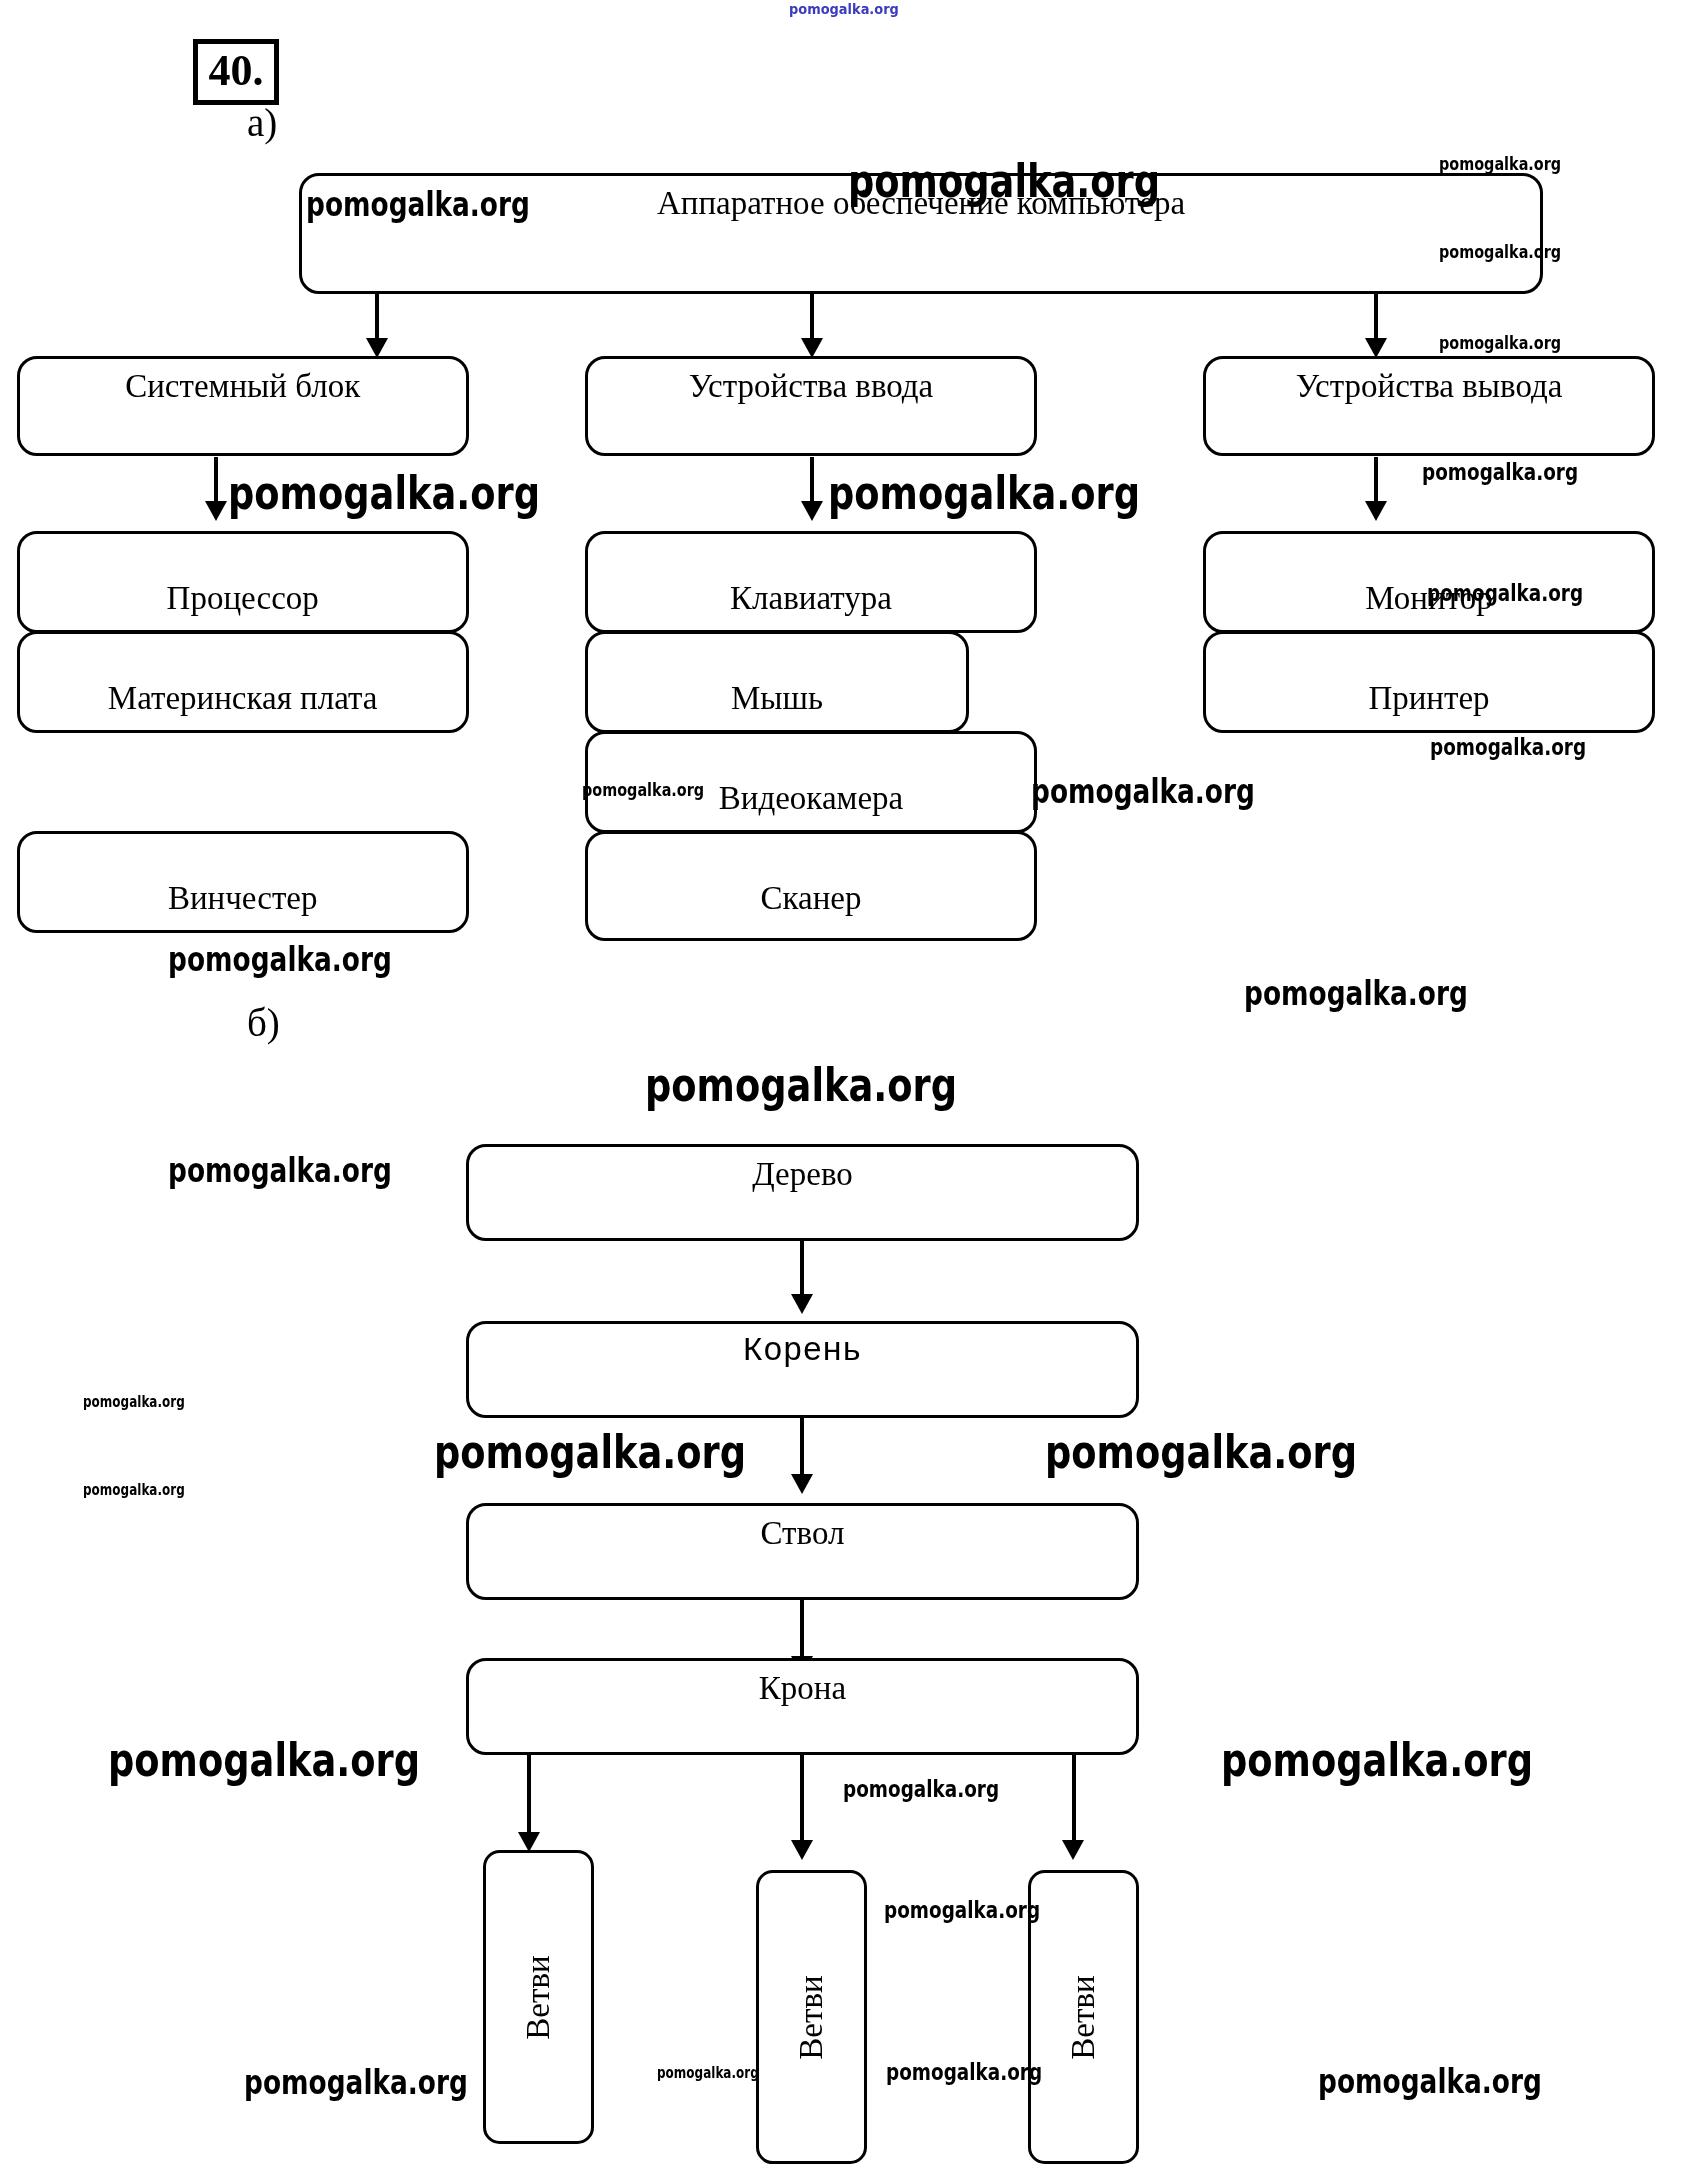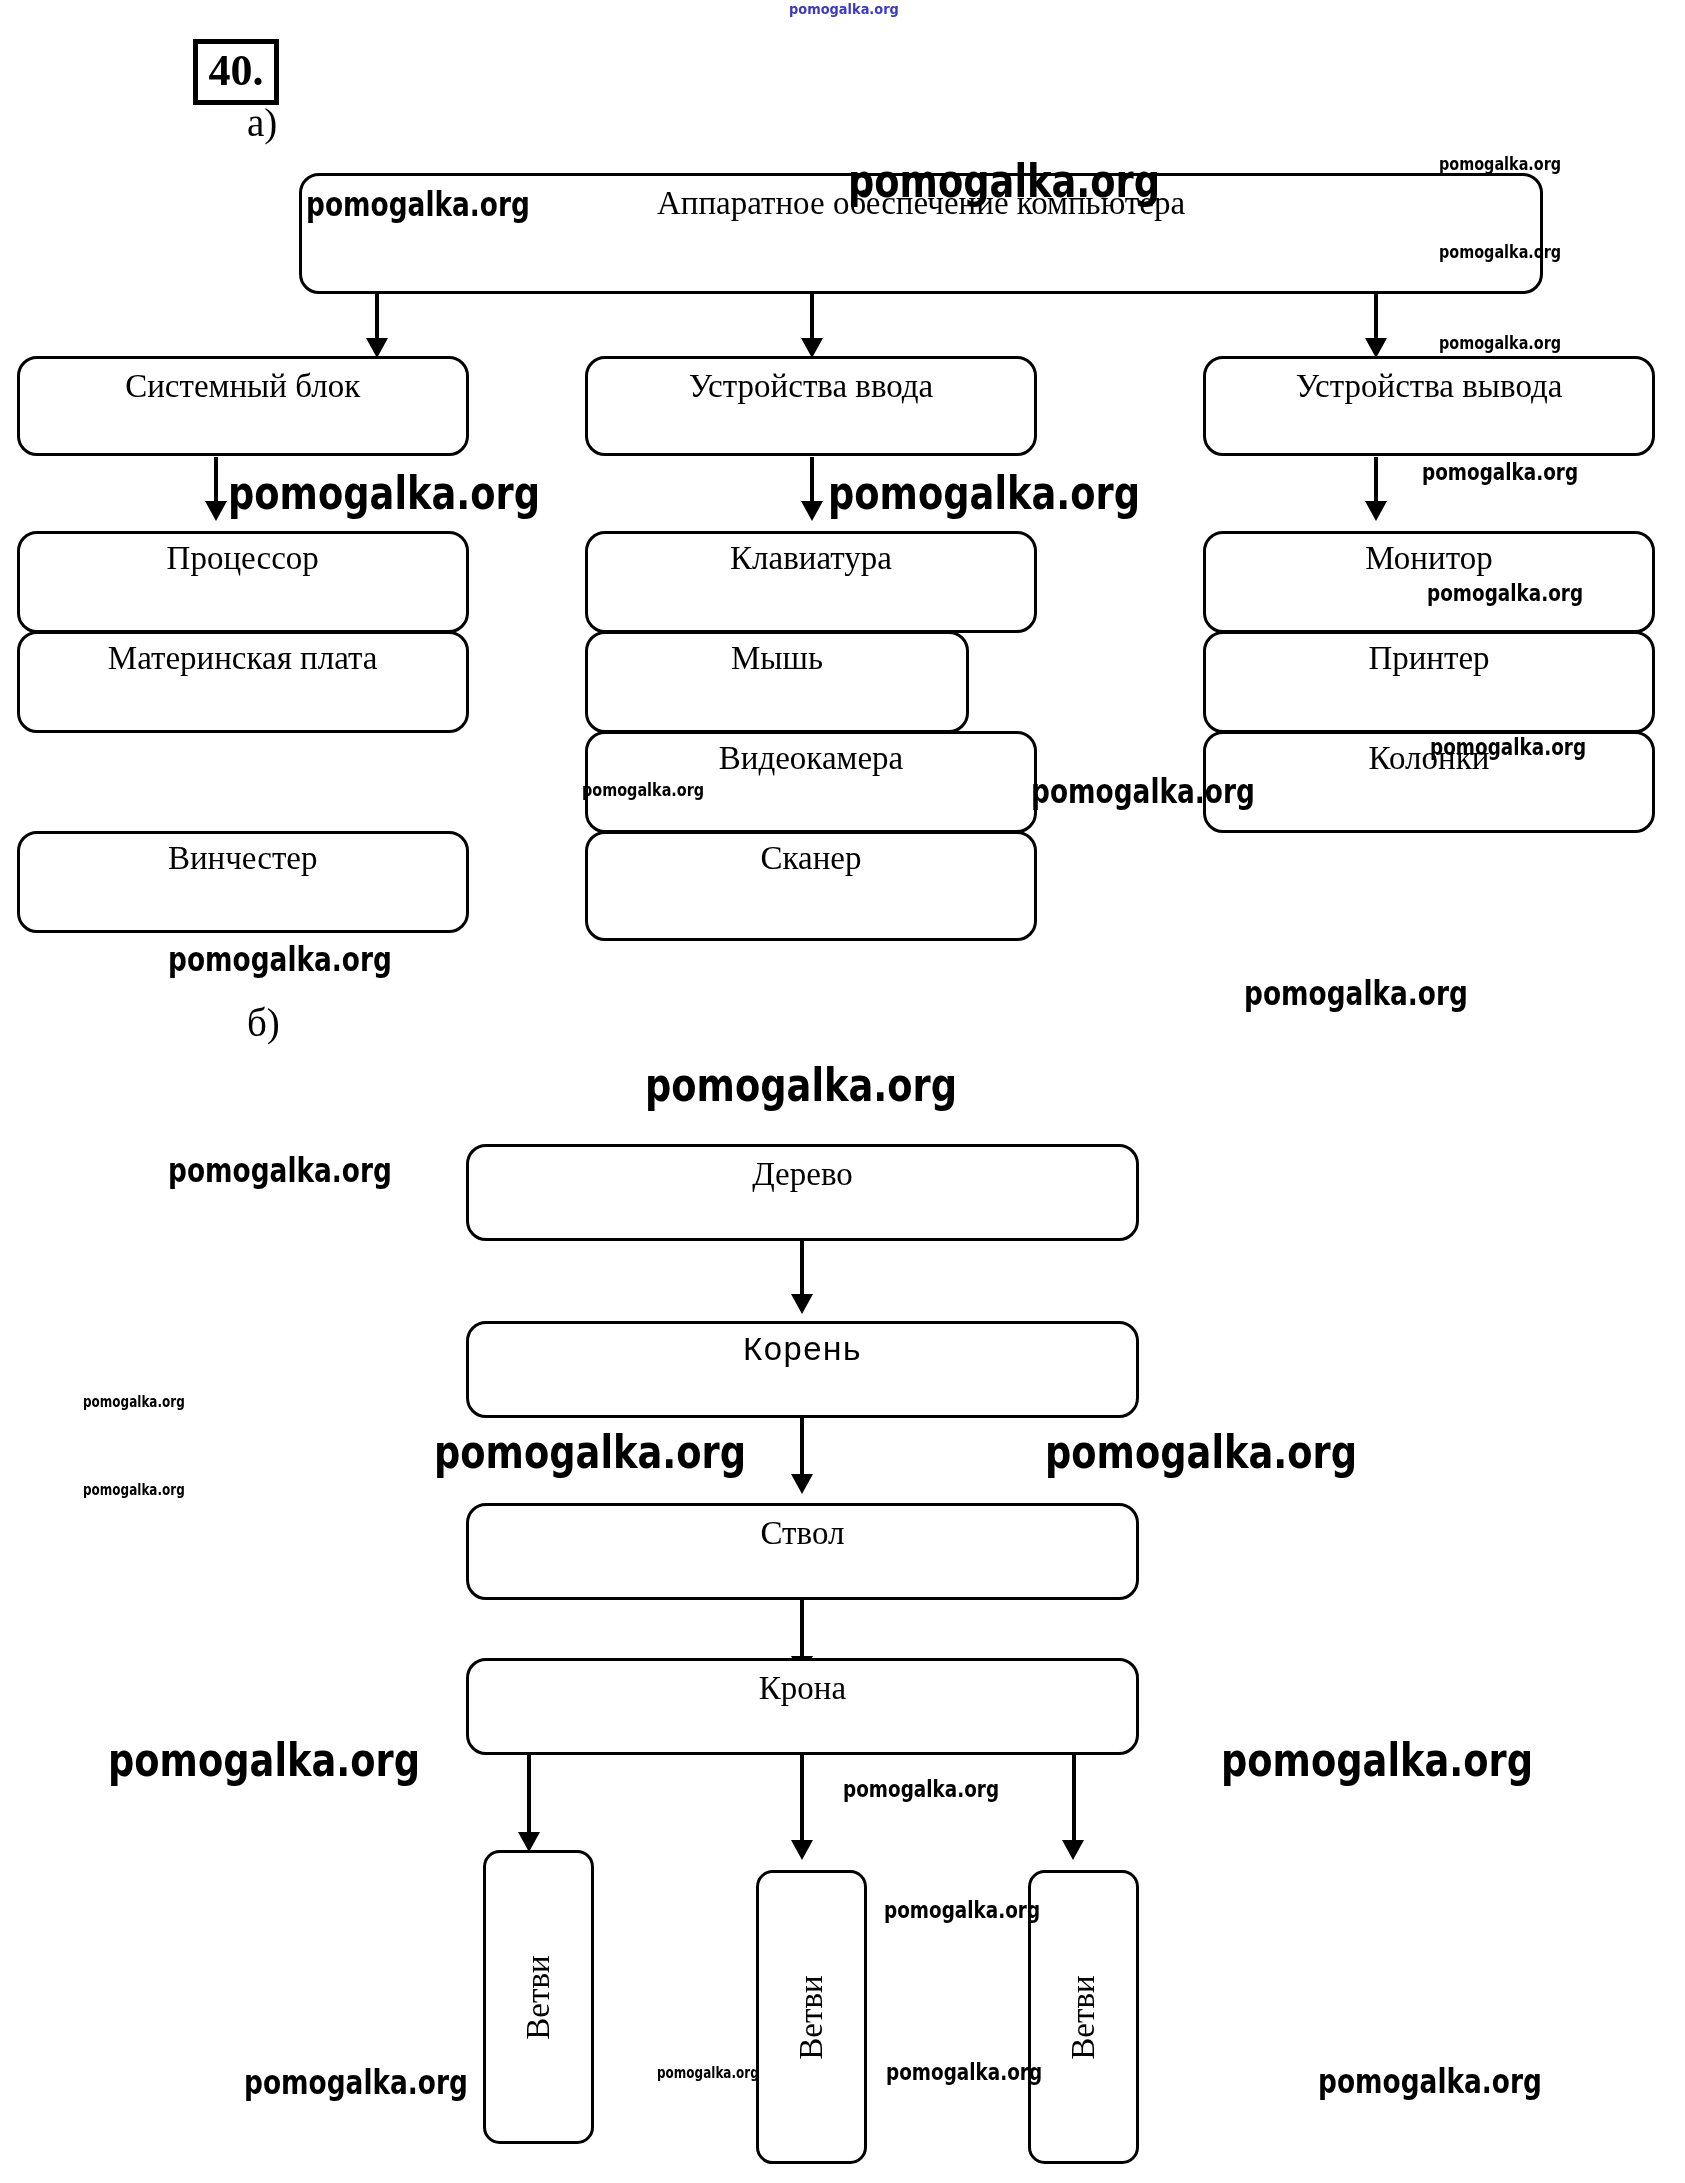--- a/index.html
+++ b/index.html
@@ -18,21 +18,21 @@
     border-radius:20px;
     background:#fff;
     display:flex;align-items:flex-start;justify-content:center;
     font-family:"Liberation Serif","DejaVu Serif",serif;
     font-size:33px;
     line-height:1.0;
     white-space:nowrap;
     z-index:3;
   }
   .node > span{display:block;padding-top:10.6px;}
-  .node.tight > span{padding-top:7.6px;}
+  .node.tight > span{padding-top:7.6px;margin-top:40px;}
 
   
   .node.vert{
     align-items:center;justify-content:center;
     border-radius:16.7px;
   }
   .node.vert > span{
     padding-top:0;
     transform:rotate(-90deg);
     transform-origin:center center;
@@ -156,23 +156,20 @@
   </div>
   <div class="node tight" style="left:585px;top:831px;width:452px;height:110px;">
     <span>Сканер</span>
   </div>
 
   <div class="node tight" style="left:1203px;top:531px;width:452px;height:102px;">
     <span>Монитор</span>
   </div>
   <div class="node tight" style="left:1203px;top:631px;width:452px;height:102px;">
     <span>Принтер</span>
-  </div>
-  <div class="node tight" style="left:1203px;top:731px;width:452px;height:102px;">
-    <span>Колонки</span>
   </div>
 
   <div class="wm mid" style="left:306px;top:188px;">pomogalka.org</div>
   <div class="wm big" style="left:848px;top:158px;">pomogalka.org</div>
   <div class="wm xs" style="left:1439px;top:155px;">pomogalka.org</div>
   <div class="wm xs" style="left:1439px;top:243px;">pomogalka.org</div>
   <div class="wm xs" style="left:1439px;top:334px;">pomogalka.org</div>
   <div class="wm sm" style="left:1422px;top:461px;">pomogalka.org</div>
   <div class="wm big" style="left:228px;top:470px;">pomogalka.org</div>
   <div class="wm big" style="left:828px;top:470px;">pomogalka.org</div>

